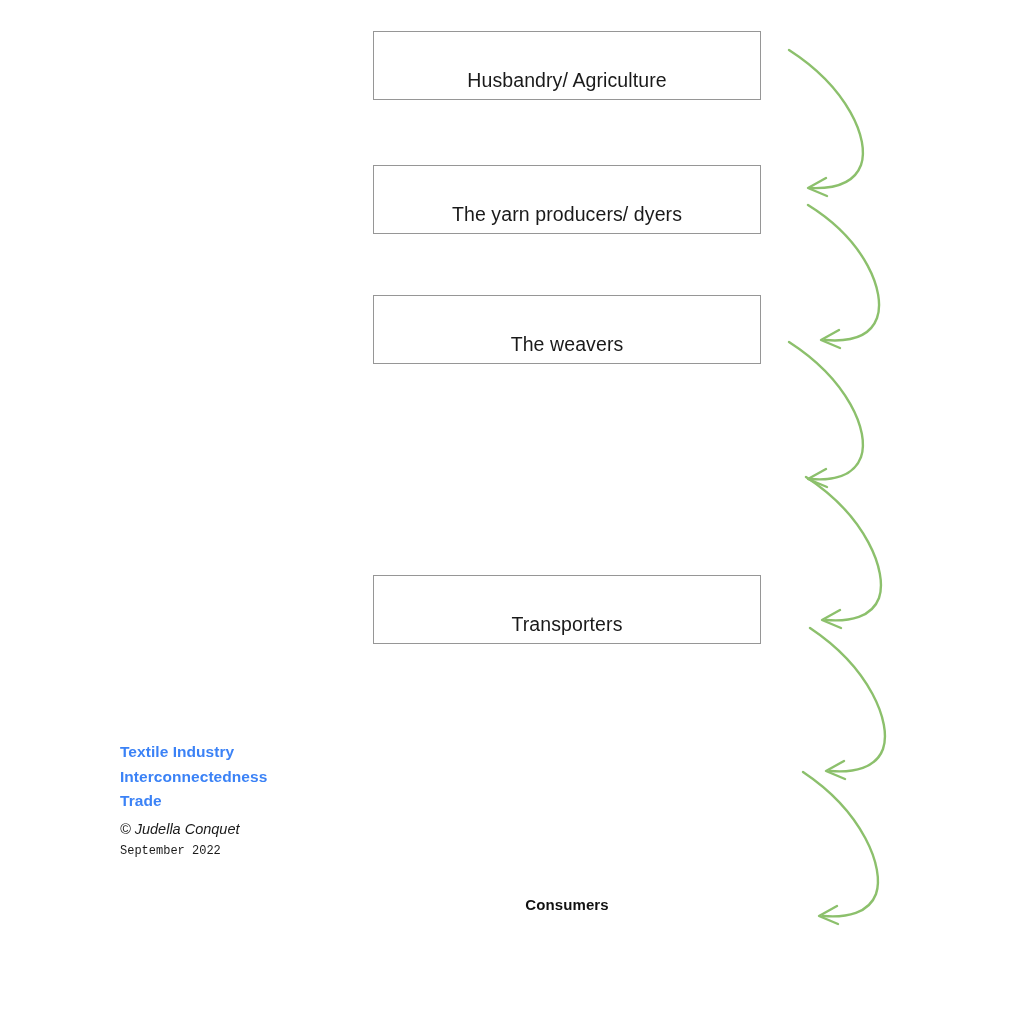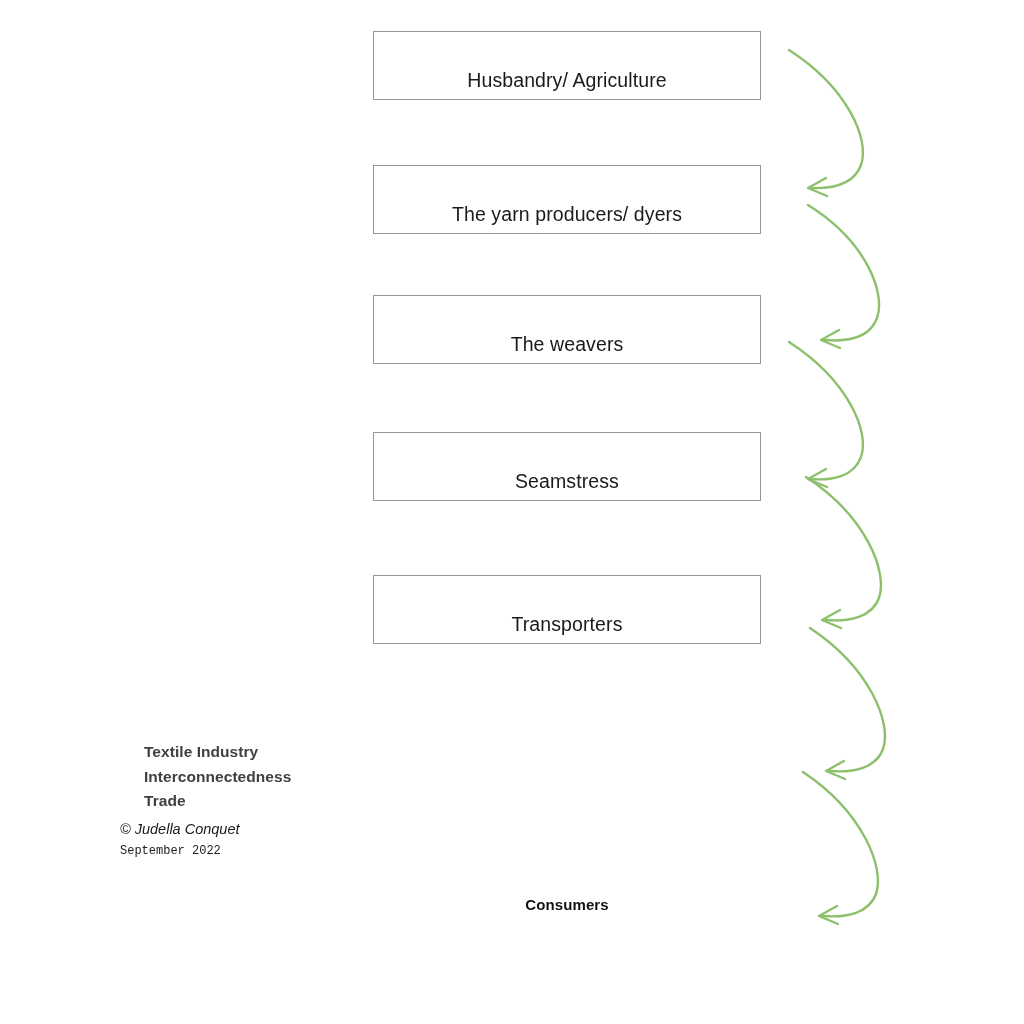--- a/index.html
+++ b/index.html
@@ -77,23 +77,22 @@
   #caption {
     position: absolute;
     left: 120px;
     top: 740px;
     width: 240px;
   }
   #caption .cap-title {
     font-size: 15.5px;
     line-height: 24.5px;
     font-weight: 700;
-    color: #404040;
+    color: #3b82f6;
     letter-spacing: 0.05px;
-    margin-left: 24px;
   }
   #caption .cap-credit {
     margin-top: 4px;
     font-size: 14.5px;
     line-height: 22px;
     font-style: italic;
     color: #1a1a1a;
   }
   #caption .cap-date {
     font-size: 12px;
@@ -139,23 +138,20 @@
   </div>
 
   <div class="node-box" style="top:295px">
     <div class="node-label">The weavers</div>
   </div>
 
   <div class="node-box" style="top:165px">
     <div class="node-label">The yarn producers/ dyers</div>
   </div>
 
-  <div class="node-box" style="top:432px">
-    <div class="node-label">Seamstress</div>
-  </div>
 
   <div class="node-box" style="top:575px">
     <div class="node-label">Transporters</div>
   </div>
 
 
   <div class="node-terminal" style="top:893px">Consumers</div>
 
   <div id="caption">
     <div class="cap-title">

